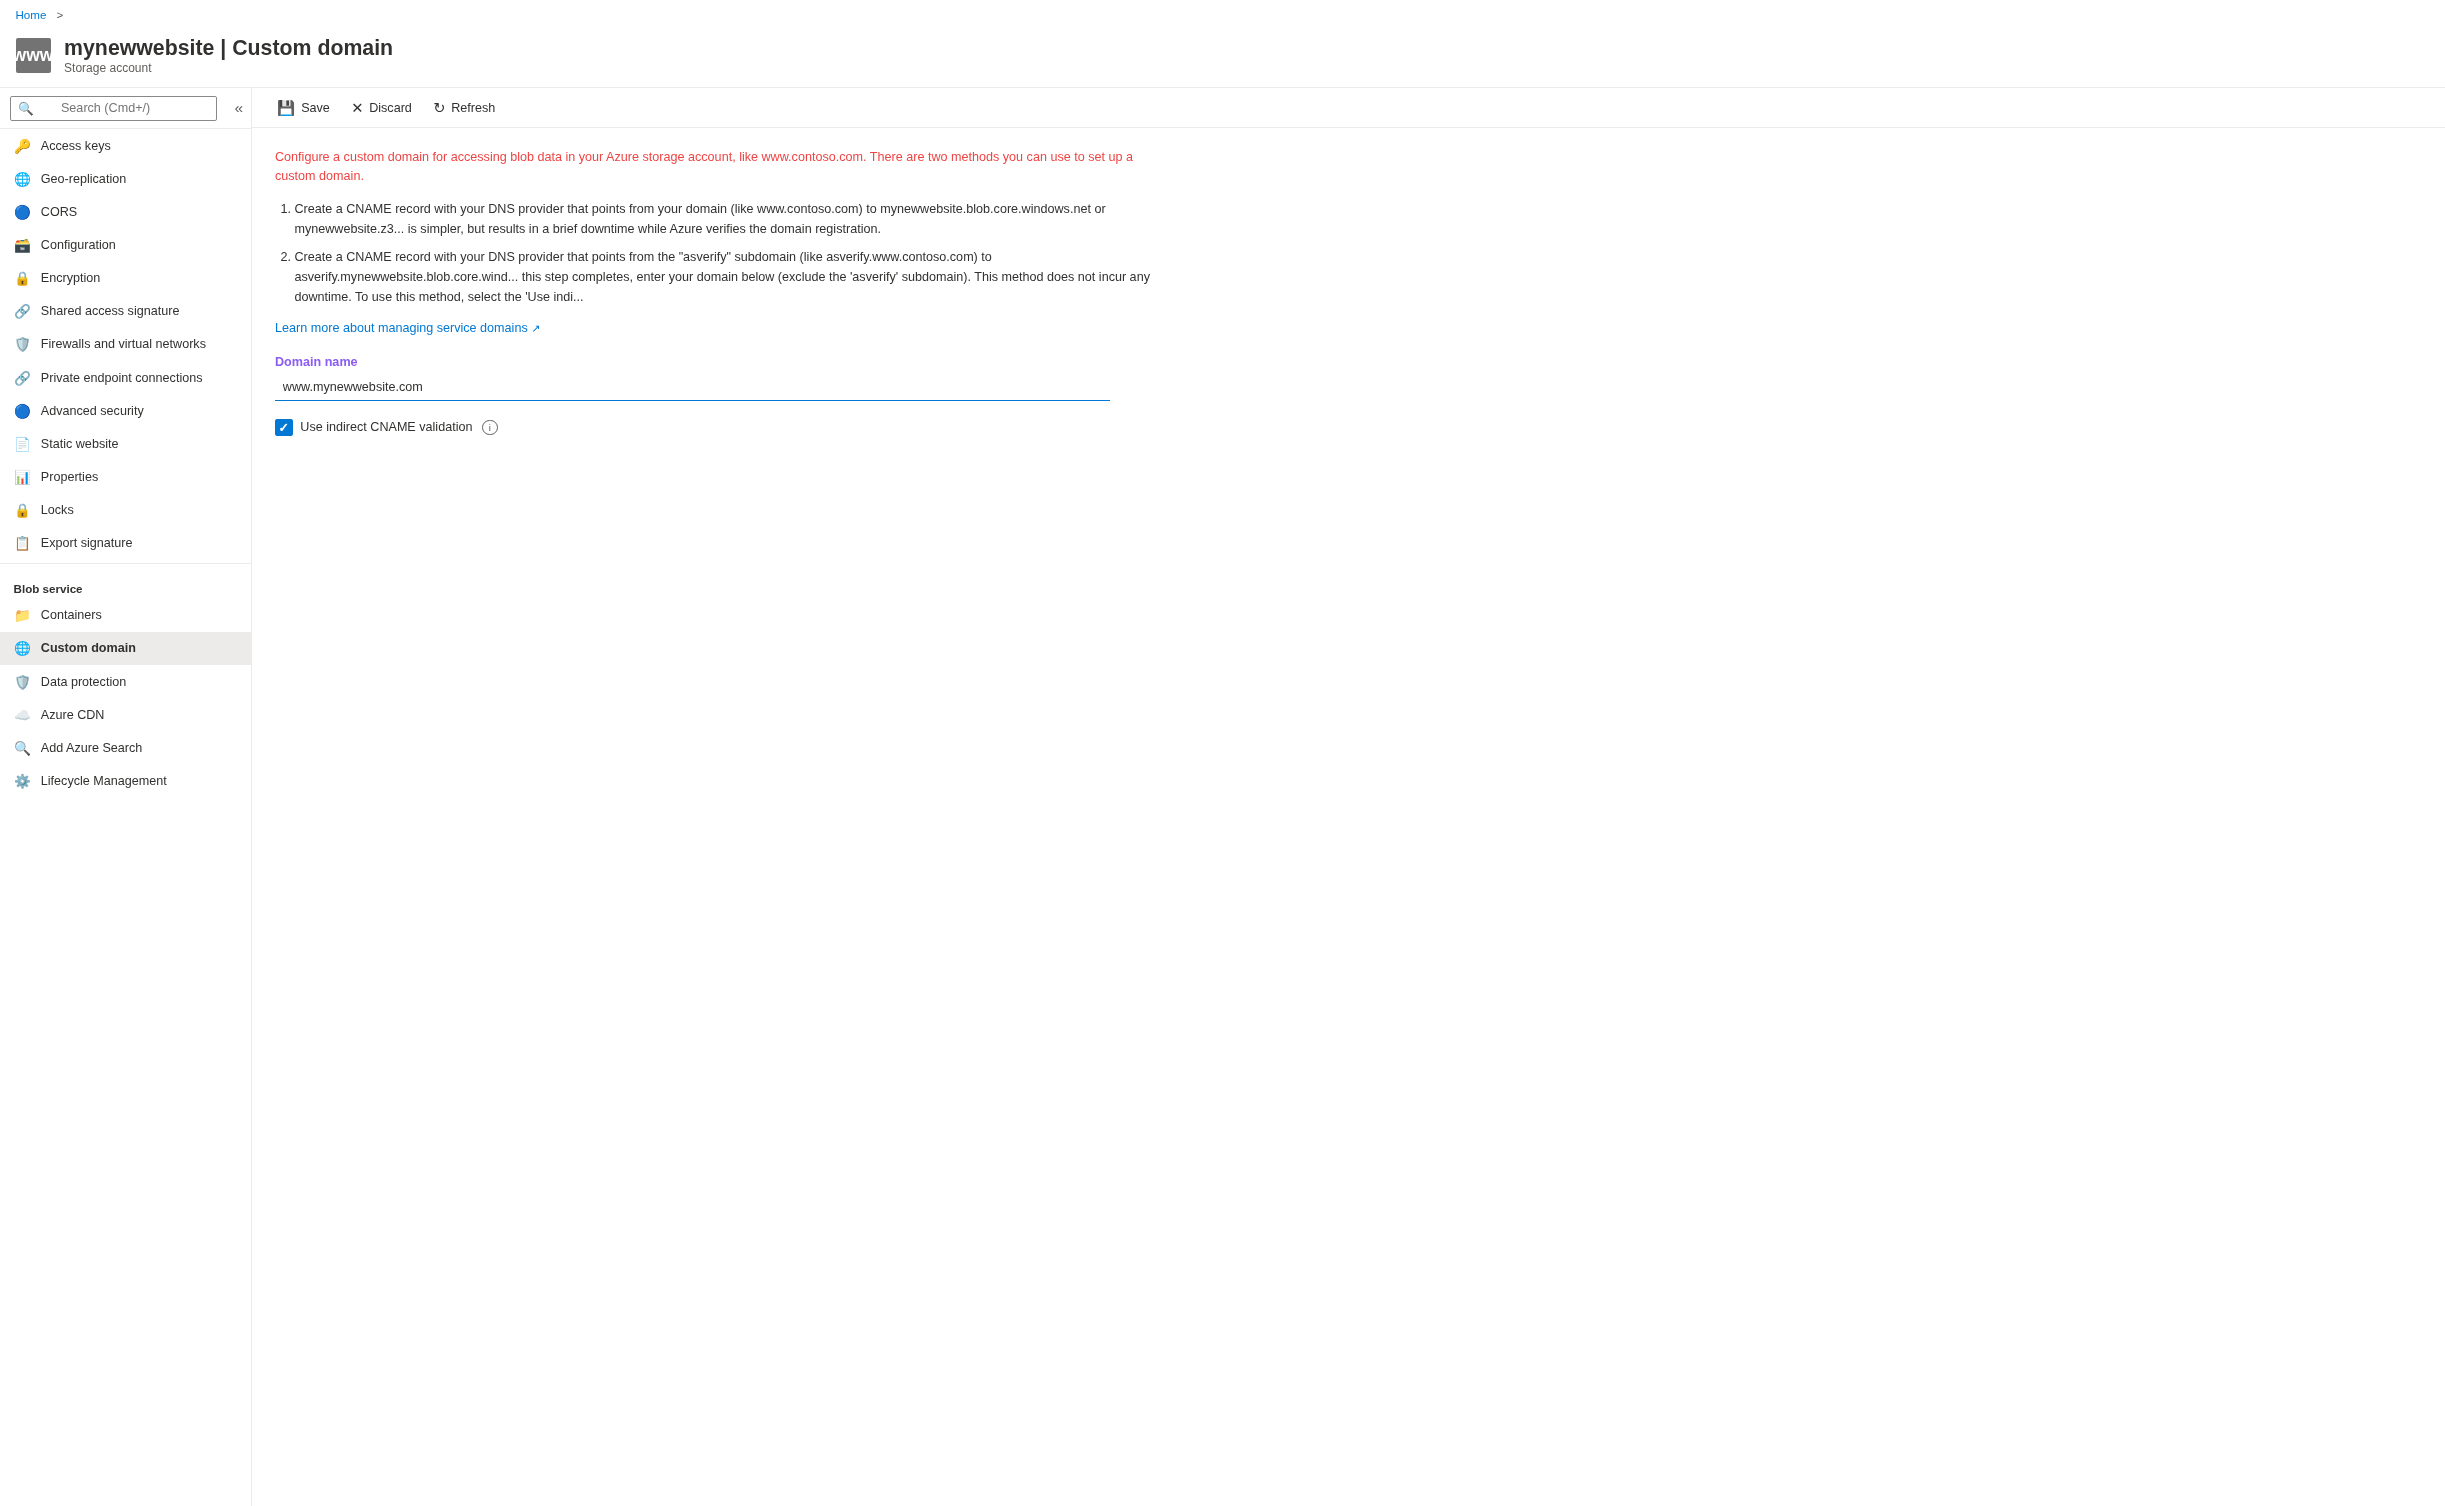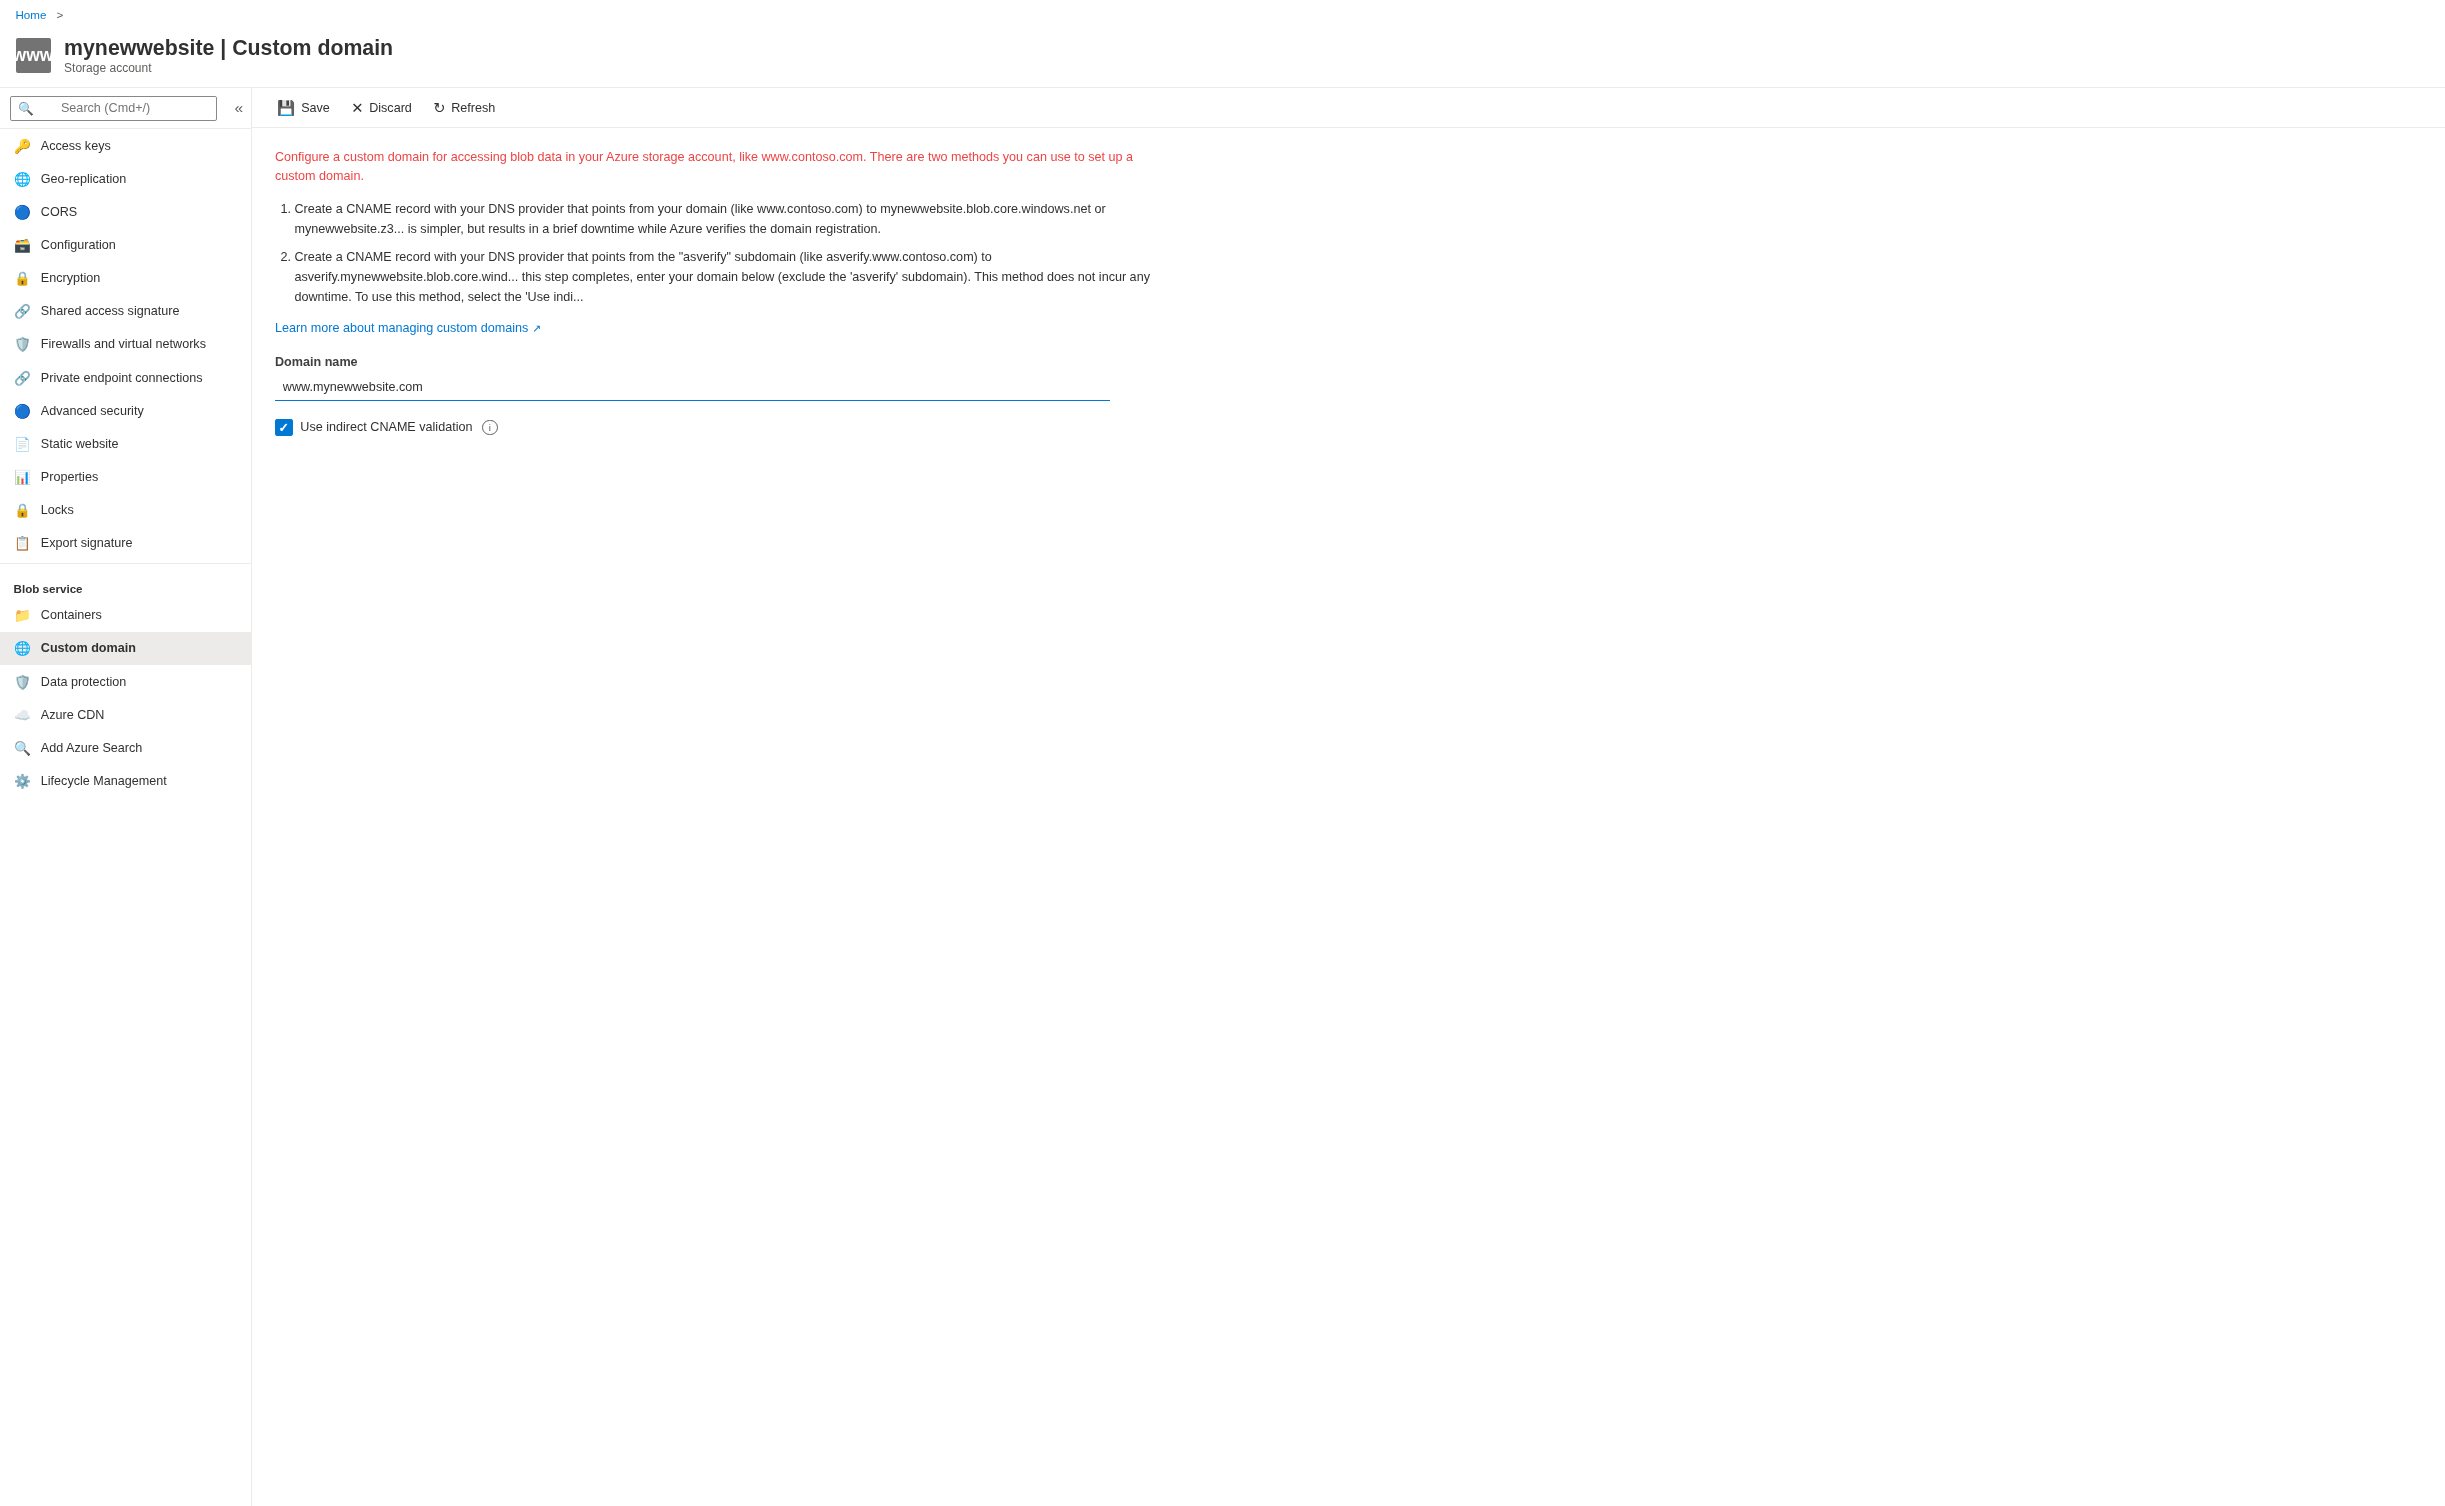--- a/index.html
+++ b/index.html
@@ -48,21 +48,21 @@
     .content-body { padding: 19.4px 23px; flex: 1; }
 
     .description-text { font-size: 12.6px; color: #ef4444; line-height: 1.5; max-width: 873px; margin-bottom: 13.6px; }
 
     .instructions { padding-left: 19.4px; margin-bottom: 13.6px; }
     .instructions li { font-size: 12.6px; color: #323130; line-height: 1.6; margin-bottom: 7.8px; max-width: 873px; }
 
     .learn-link { color: #0078d4; font-size: 12.6px; text-decoration: none; display: inline-flex; align-items: center; gap: 3.9px; margin-bottom: 19.4px; }
     .ext-icon { font-size: 10.7px; }
 
-    .field-label { font-size: 12.6px; font-weight: 600; color: #404040; margin-bottom: 5.8px; }
+    .field-label { font-size: 12.6px; font-weight: 600; color: #8b5cf6; margin-bottom: 5.8px; }
     .domain-input { width: 100%; max-width: 835px; border: none; border-bottom: 1.9px solid #0078d4; padding: 5.8px 7.8px; font-size: 12.6px; color: #323130; outline: none; background: transparent; }
 
     .checkbox-row { display: flex; align-items: center; gap: 7.8px; margin-top: 17.5px; }
     .checkbox-custom { width: 17.5px; height: 17.5px; background: #0078d4; border: 1px solid #0078d4; border-radius: 1.9px; display: flex; align-items: center; justify-content: center; flex-shrink: 0; cursor: pointer; }
     .checkbox-custom .check { color: #fff; font-size: 12.6px; font-weight: bold; }
     .checkbox-label { font-size: 12.6px; color: #323130; }
     .info-icon { width: 15.5px; height: 15.5px; border: 1px solid #605e5c; border-radius: 50%; display: inline-flex; align-items: center; justify-content: center; font-size: 9.7px; color: #605e5c; cursor: pointer; margin-left: 1.9px; }
   </style>
 </head>
 <body>
@@ -201,21 +201,21 @@
 
     <div class="content-body">
       <p class="description-text">Configure a custom domain for accessing blob data in your Azure storage account, like www.contoso.com. There are two methods you can use to set up a custom domain.</p>
 
       <ol class="instructions">
         <li>Create a CNAME record with your DNS provider that points from your domain (like www.contoso.com) to mynewwebsite.blob.core.windows.net or mynewwebsite.z3... is simpler, but results in a brief downtime while Azure verifies the domain registration.</li>
         <li>Create a CNAME record with your DNS provider that points from the "asverify" subdomain (like asverify.www.contoso.com) to asverify.mynewwebsite.blob.core.wind... this step completes, enter your domain below (exclude the 'asverify' subdomain). This method does not incur any downtime. To use this method, select the 'Use indi...</li>
       </ol>
 
       <a href="#" class="learn-link">
-        <span>Learn more about managing custom domains</span>
+        <span>Learn more about managing service domains</span>
         <span class="ext-icon">↗</span>
       </a>
 
       <div class="field-label">Domain name</div>
       <input type="text" class="domain-input" value="www.mynewwebsite.com" style="">
 
       <div class="checkbox-row">
         <div class="checkbox-custom">
           <span class="check">✓</span>
         </div>

